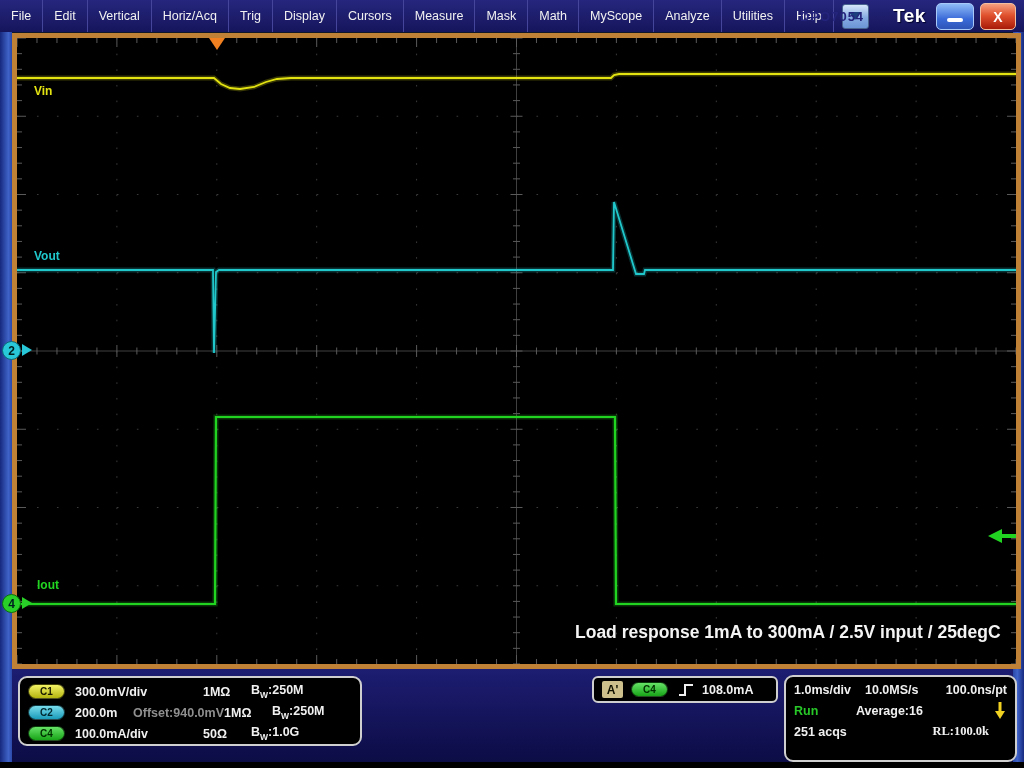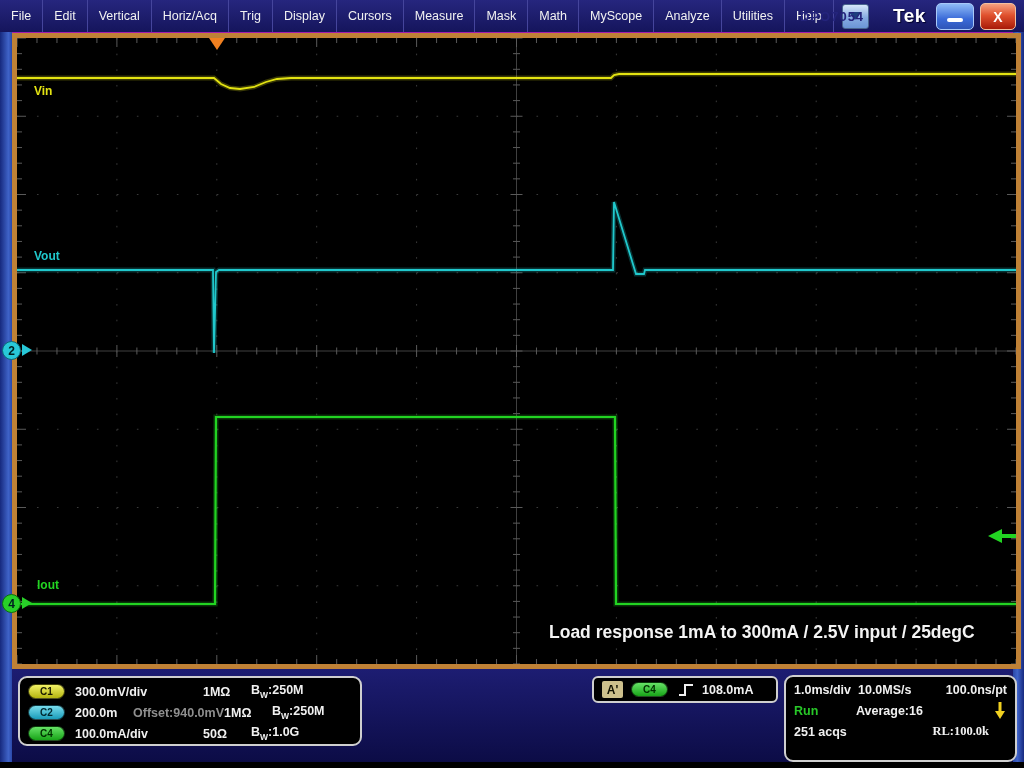--- a/index.html
+++ b/index.html
@@ -1,18 +1,18 @@
 <!DOCTYPE html>
 <html><head>
 <meta charset="utf-8">
 <style>
   * { margin:0; padding:0; box-sizing:border-box; }
   html,body { width:1024px; height:768px; background:#000; overflow:hidden;
               font-family:"Liberation Sans", sans-serif; }
-  .stage { position:absolute; top:0; left:0; width:1024px; height:768px; background:#a21caf; }
+  .stage { position:absolute; top:0; left:0; width:1024px; height:768px; background:#0f172a; }
 
   
   .menubar { position:absolute; top:0; left:0; width:1024px; height:32px;
              background:linear-gradient(#26267e,#15155c); display:flex; align-items:center; }
   .menu-item { color:#f2f2f2; font-size:12.5px; padding:0 11px; height:32px; line-height:32px;
                border-right:1px solid #45459c; cursor:default; }
   .menu-item:first-child { border-left:none; }
   .dd-btn { margin-left:8px; width:27px; height:25px; border-radius:3px;
             background:linear-gradient(#d6e6fa,#86abe2 55%,#6b95d6); border:1px solid #49658f;
             display:flex; align-items:center; justify-content:center; }
@@ -38,21 +38,21 @@
                 background:linear-gradient(90deg,#2a48a8,#3f63c8 40%,#16297e); }
   .frame { position:absolute; left:12px; top:33px; width:1009px; height:636px;
            border:5px solid #bf8136; background:#000; }
   .plot-svg { position:absolute; left:17px; top:38px; }
 
   .trace-label { position:absolute; font-size:12px; font-weight:bold; }
   .lbl-vin  { left:34px; top:84px;  color:#e3e312; }
   .lbl-vout { left:34px; top:249px; color:#20c8cc; }
   .lbl-iout { left:37px; top:578px; color:#22d422; }
 
-  .annotation { position:absolute; left:549px; top:622px; width:445px; font-size:17.5px;
+  .annotation { position:absolute; left:575px; top:622px; width:445px; font-size:17.5px;
                 font-weight:bold; color:#f4f4f4; white-space:nowrap; }
 
   .trig-top { position:absolute; left:209px; top:38px; width:0; height:0;
               border-left:8px solid transparent; border-right:8px solid transparent;
               border-top:12px solid #f08020; }
   .chmark { position:absolute; width:19px; height:19px; border-radius:50%; display:flex;
             align-items:center; justify-content:center; font-size:12px; font-weight:bold;
             color:#002020; z-index:5; }
   .ch2 { left:2px; top:341px; background:#28c8d8; border:1px solid #0a6a78; }
   .ch4 { left:2px; top:594px; background:#28d028; border:1px solid #0a700a; }
@@ -477,21 +477,21 @@
     <div class="pill pill-c4" style="margin-right:0;">C4</div>
     <svg class="trg-slope" width="16" height="16" viewBox="0 0 16 16">
       <path d="M1,13 H7 V3 H15" fill="none" stroke="#f0f0f0" stroke-width="2"></path>
     </svg>
     <span>108.0mA</span>
   </div>
 
   <div class="rbox box-horz">
     <div class="hz-row">
       <span>1.0ms/div</span>
-      <span style="margin-left:7px;">10.0MS/s</span>
+      <span style="margin-left:14px;">10.0MS/s</span>
       <span class="grow"></span>
       <span>100.0ns/pt</span>
     </div>
     <div class="hz-row">
       <span class="run-state">Run</span>
       <span>Average:16</span>
       <span class="grow"></span>
       <span class="arrow-down-wrap">
         <svg width="12" height="19" viewBox="0 0 12 19">
           <rect x="4.5" y="1" width="3" height="10" fill="#f0d020"></rect>

